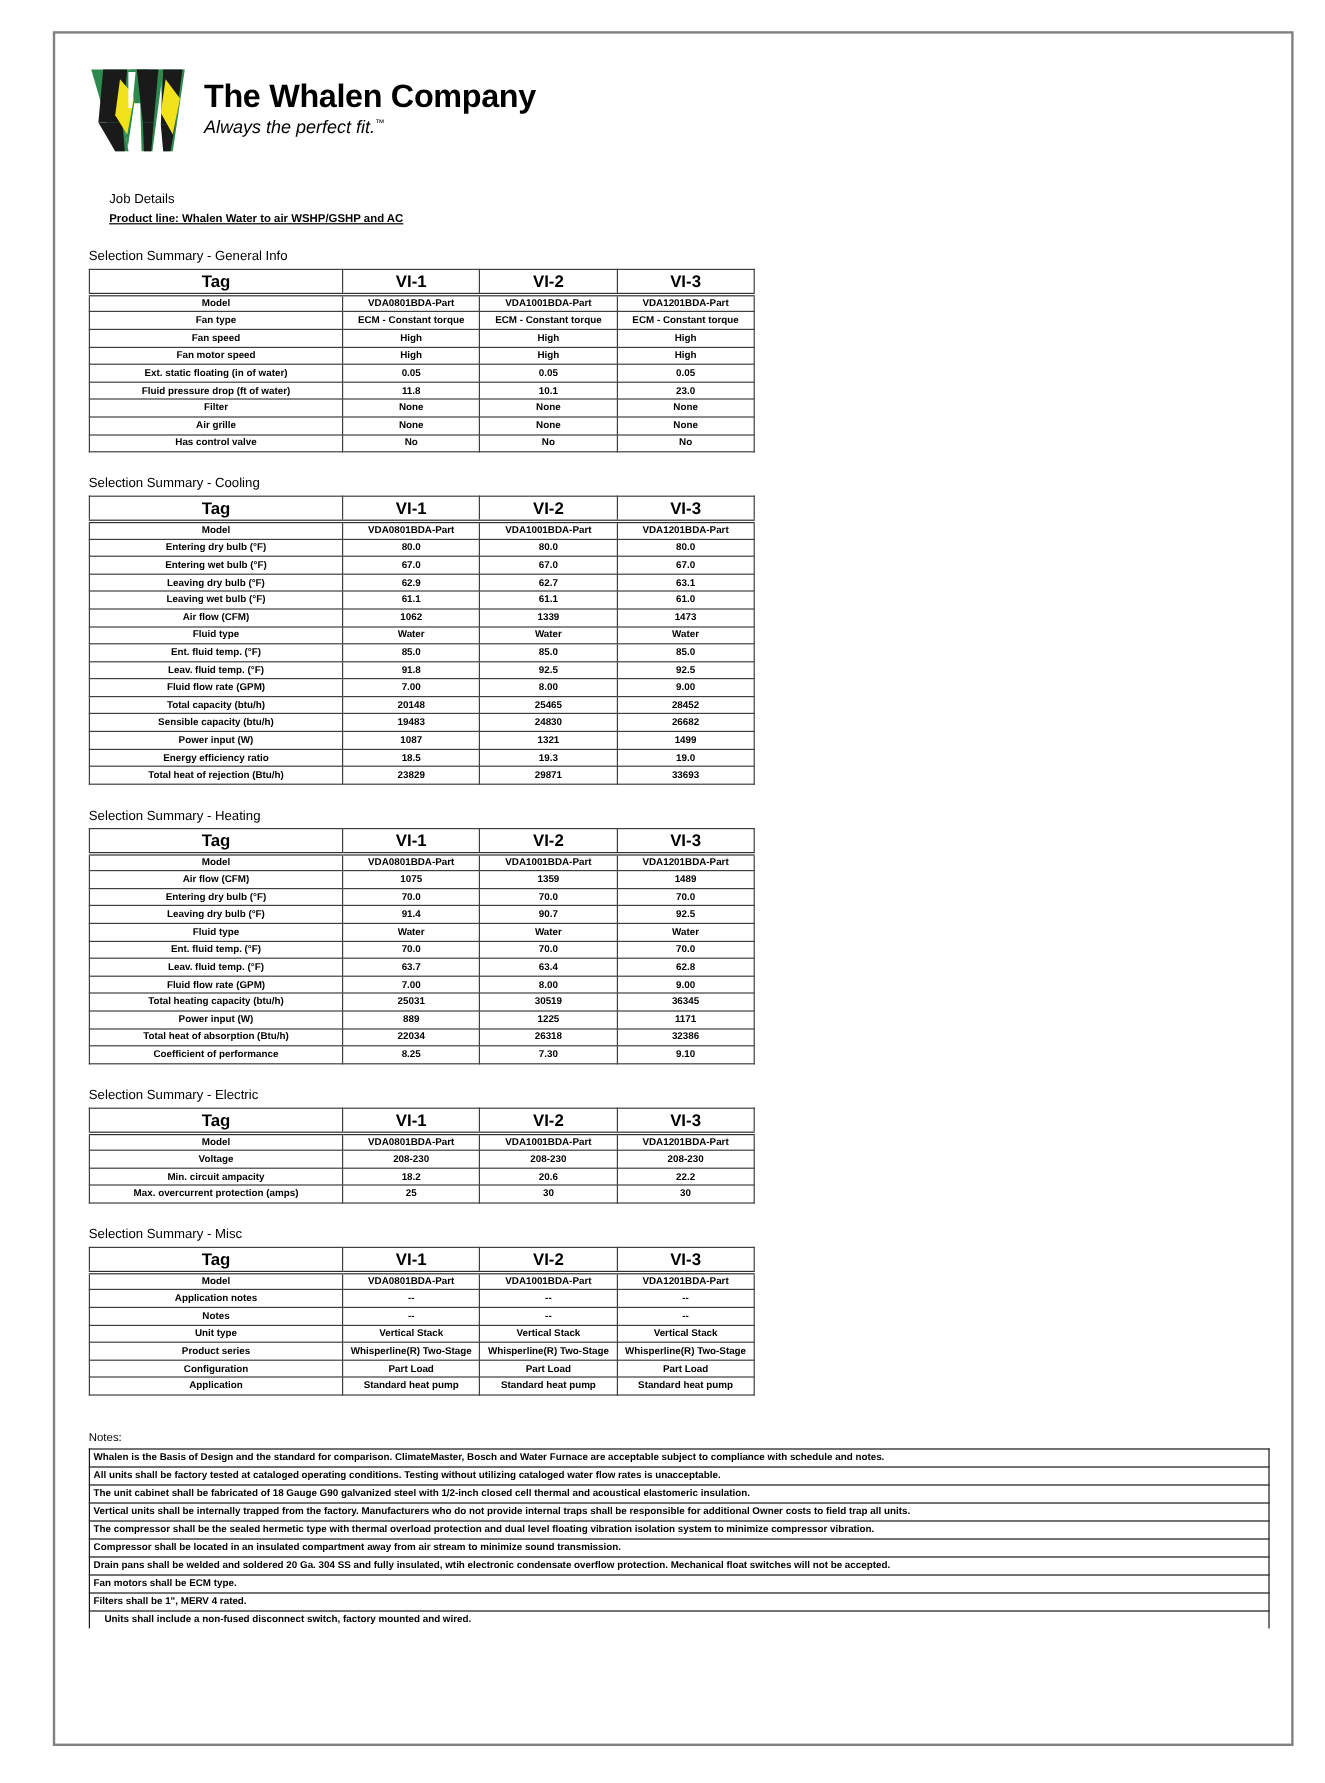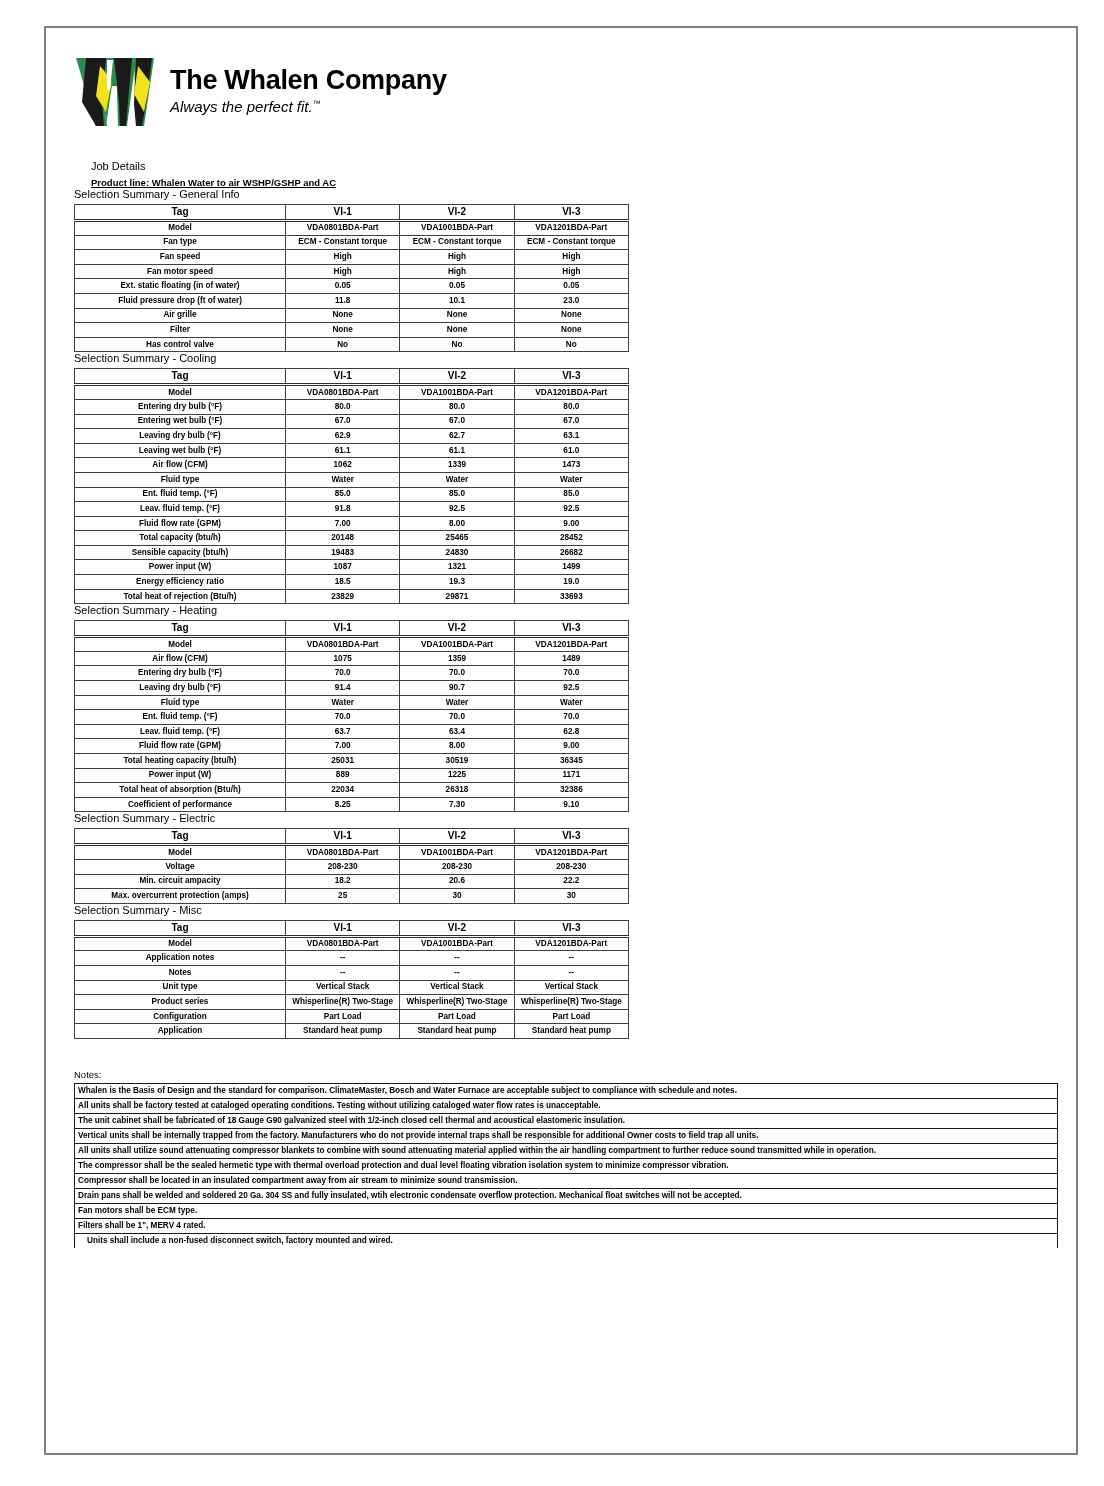--- a/index.html
+++ b/index.html
@@ -45,21 +45,21 @@
     margin-top: 2px; white-space: nowrap;
   }
   .logo-tag sup { font-size: 8px; vertical-align: super; font-style: normal; }
 
   
   .job-details { margin-top: 26px; margin-left: 17px; }
   .job-title { font-size: 11px; font-weight: normal; }
   .job-product { font-size: 9.5px; font-weight: bold; margin-top: 5px; text-decoration: underline; }
 
   
-  .section { }
+  .section { margin-top: 20px; }
   .section-title {
     font-size: 11px; font-weight: normal;
     margin-bottom: 4px;
   }
   table.spec {
     border-collapse: collapse;
     width: 554px;
     table-layout: fixed;
     font-size: 8.2px;
   }
@@ -70,21 +70,21 @@
     text-align: center;
     padding: 1px 2px;
     height: 14.6px;
     line-height: 1.2;
     font-weight: bold;
     white-space: nowrap;
     overflow: hidden;
   }
   table.spec tr.hdr td {
     font-weight: bold;
-    font-size: 10px;
+    font-size: 14px;
     border-bottom: 3px double #303030;
     height: 16px;
   }
   table.spec td.lbl { font-weight: bold; }
 
   
   .notes { margin-top: 30px; }
   .notes-title { font-size: 9.5px; margin-bottom: 3px; }
   table.notes-table {
     border-collapse: collapse;
@@ -195,27 +195,27 @@
                 <td>0.05</td>
                 <td>0.05</td>
               </tr>
               <tr>
                 <td class="lbl">Fluid pressure drop (ft of water)</td>
                 <td>11.8</td>
                 <td>10.1</td>
                 <td>23.0</td>
               </tr>
               <tr>
-                <td class="lbl">Air grille</td>
+                <td class="lbl">Filter</td>
                 <td>None</td>
                 <td>None</td>
                 <td>None</td>
               </tr>
               <tr>
-                <td class="lbl">Filter</td>
+                <td class="lbl">Air grille</td>
                 <td>None</td>
                 <td>None</td>
                 <td>None</td>
               </tr>
               <tr>
                 <td class="lbl">Has control valve</td>
                 <td>No</td>
                 <td>No</td>
                 <td>No</td>
               </tr>
@@ -538,23 +538,20 @@
             <tr>
               <td>All units shall be factory tested at cataloged operating conditions. Testing without utilizing cataloged water flow rates is unacceptable.</td>
             </tr>
             <tr>
               <td>The unit cabinet shall be fabricated of 18 Gauge G90 galvanized steel with 1/2-inch closed cell thermal and acoustical elastomeric insulation.</td>
             </tr>
             <tr>
               <td>Vertical units shall be internally trapped from the factory. Manufacturers who do not provide internal traps shall be responsible for additional Owner costs to field trap all units.</td>
             </tr>
             <tr>
-              <td>All units shall utilize sound attenuating compressor blankets to combine with sound attenuating material applied within the air handling compartment to further reduce sound transmitted while in operation.</td>
-            </tr>
-            <tr>
               <td>The compressor shall be the sealed hermetic type with thermal overload protection and dual level floating vibration isolation system to minimize compressor vibration.</td>
             </tr>
             <tr>
               <td>Compressor shall be located in an insulated compartment away from air stream to minimize sound transmission.</td>
             </tr>
             <tr>
               <td>Drain pans shall be welded and soldered 20 Ga. 304 SS and fully insulated, wtih electronic condensate overflow protection. Mechanical float switches will not be accepted.</td>
             </tr>
             <tr>
               <td>Fan motors shall be ECM type.</td>

